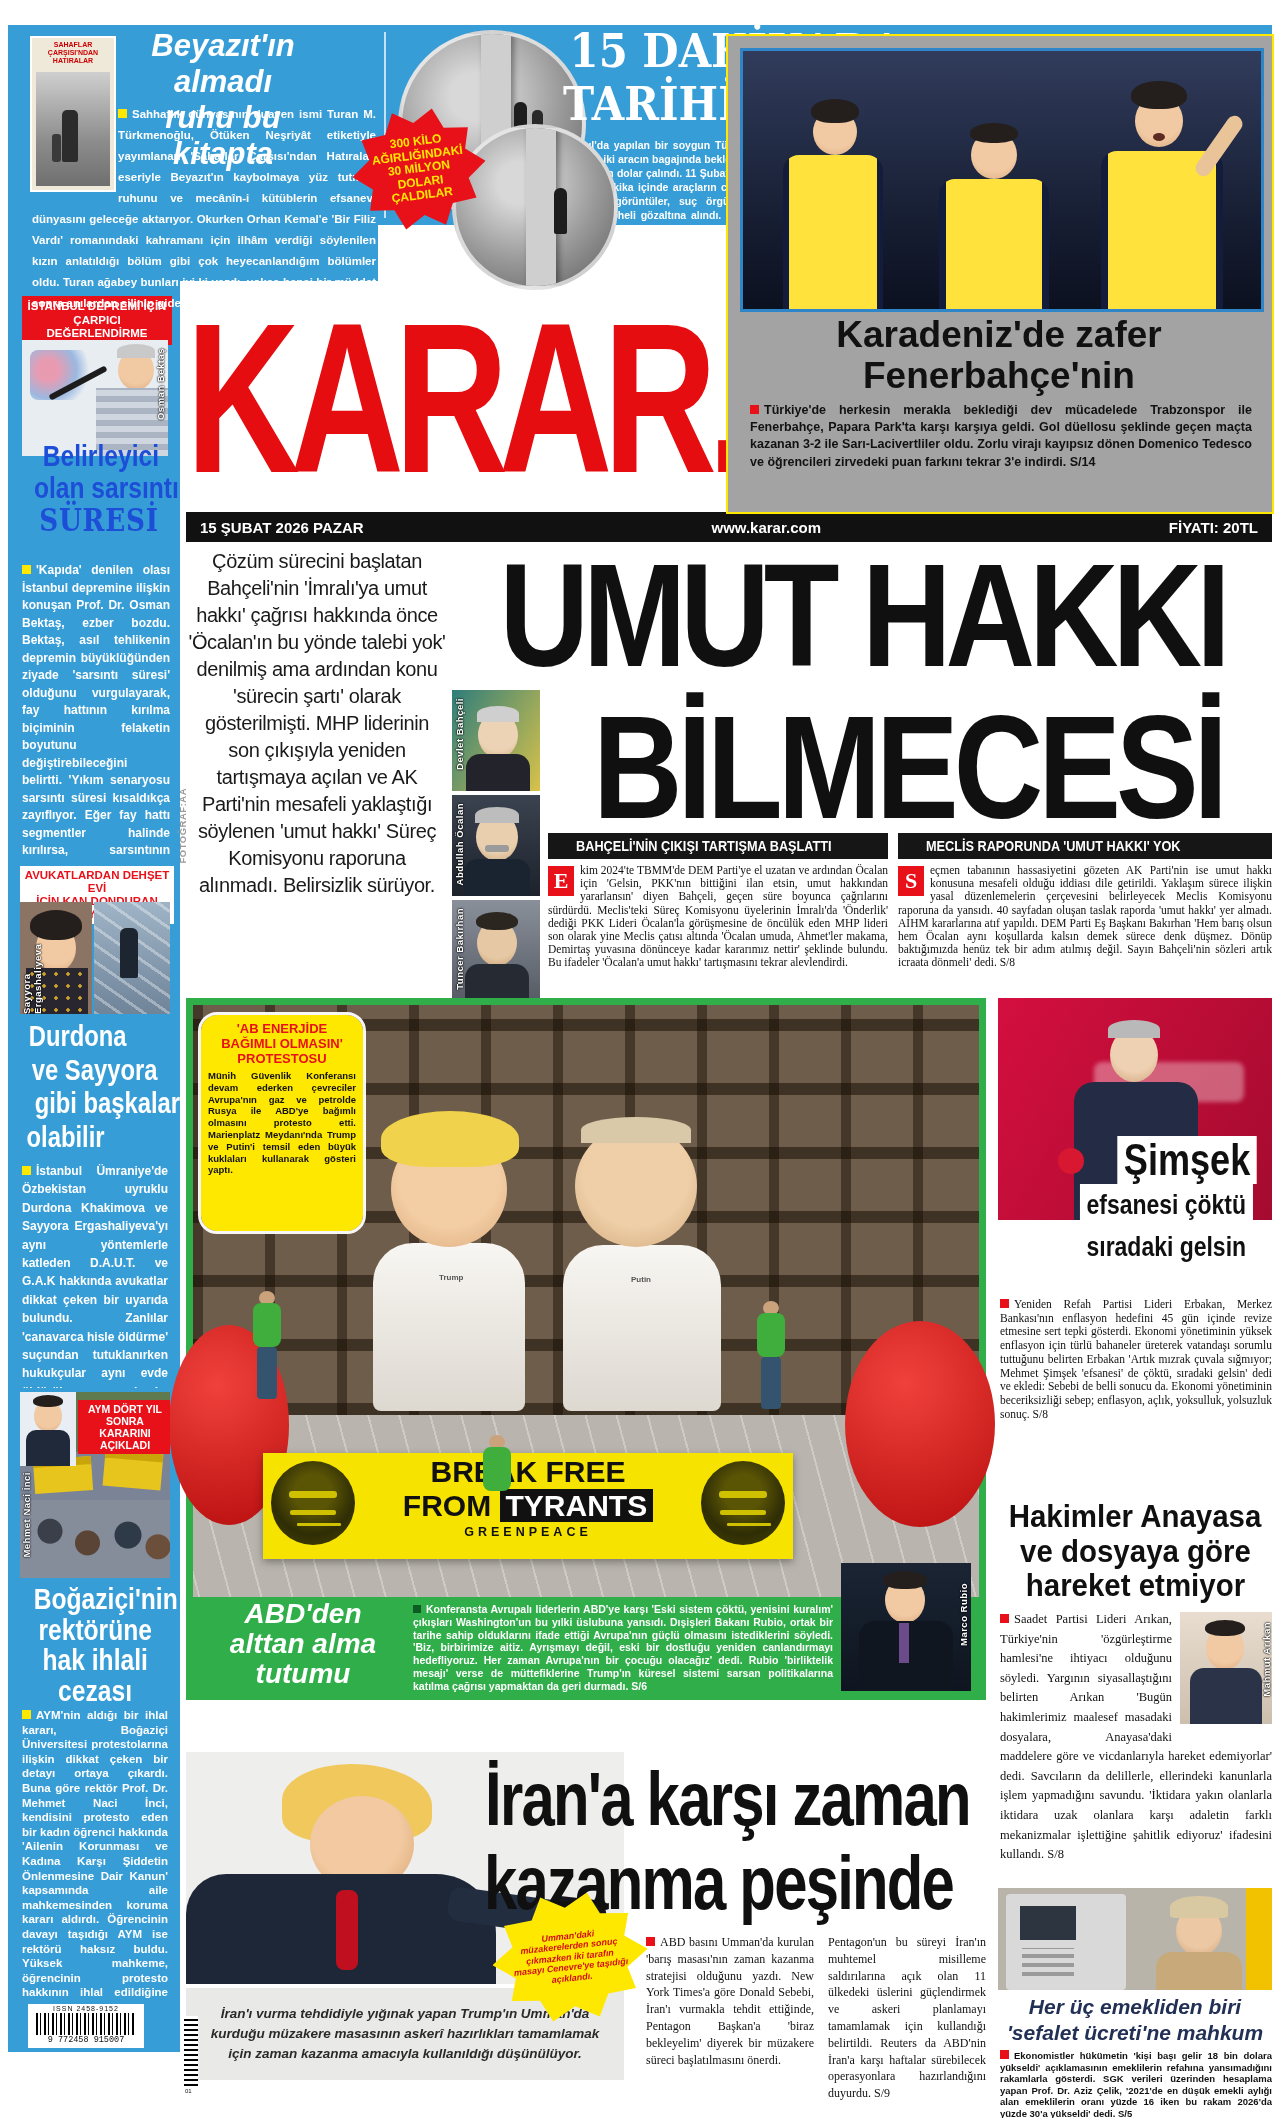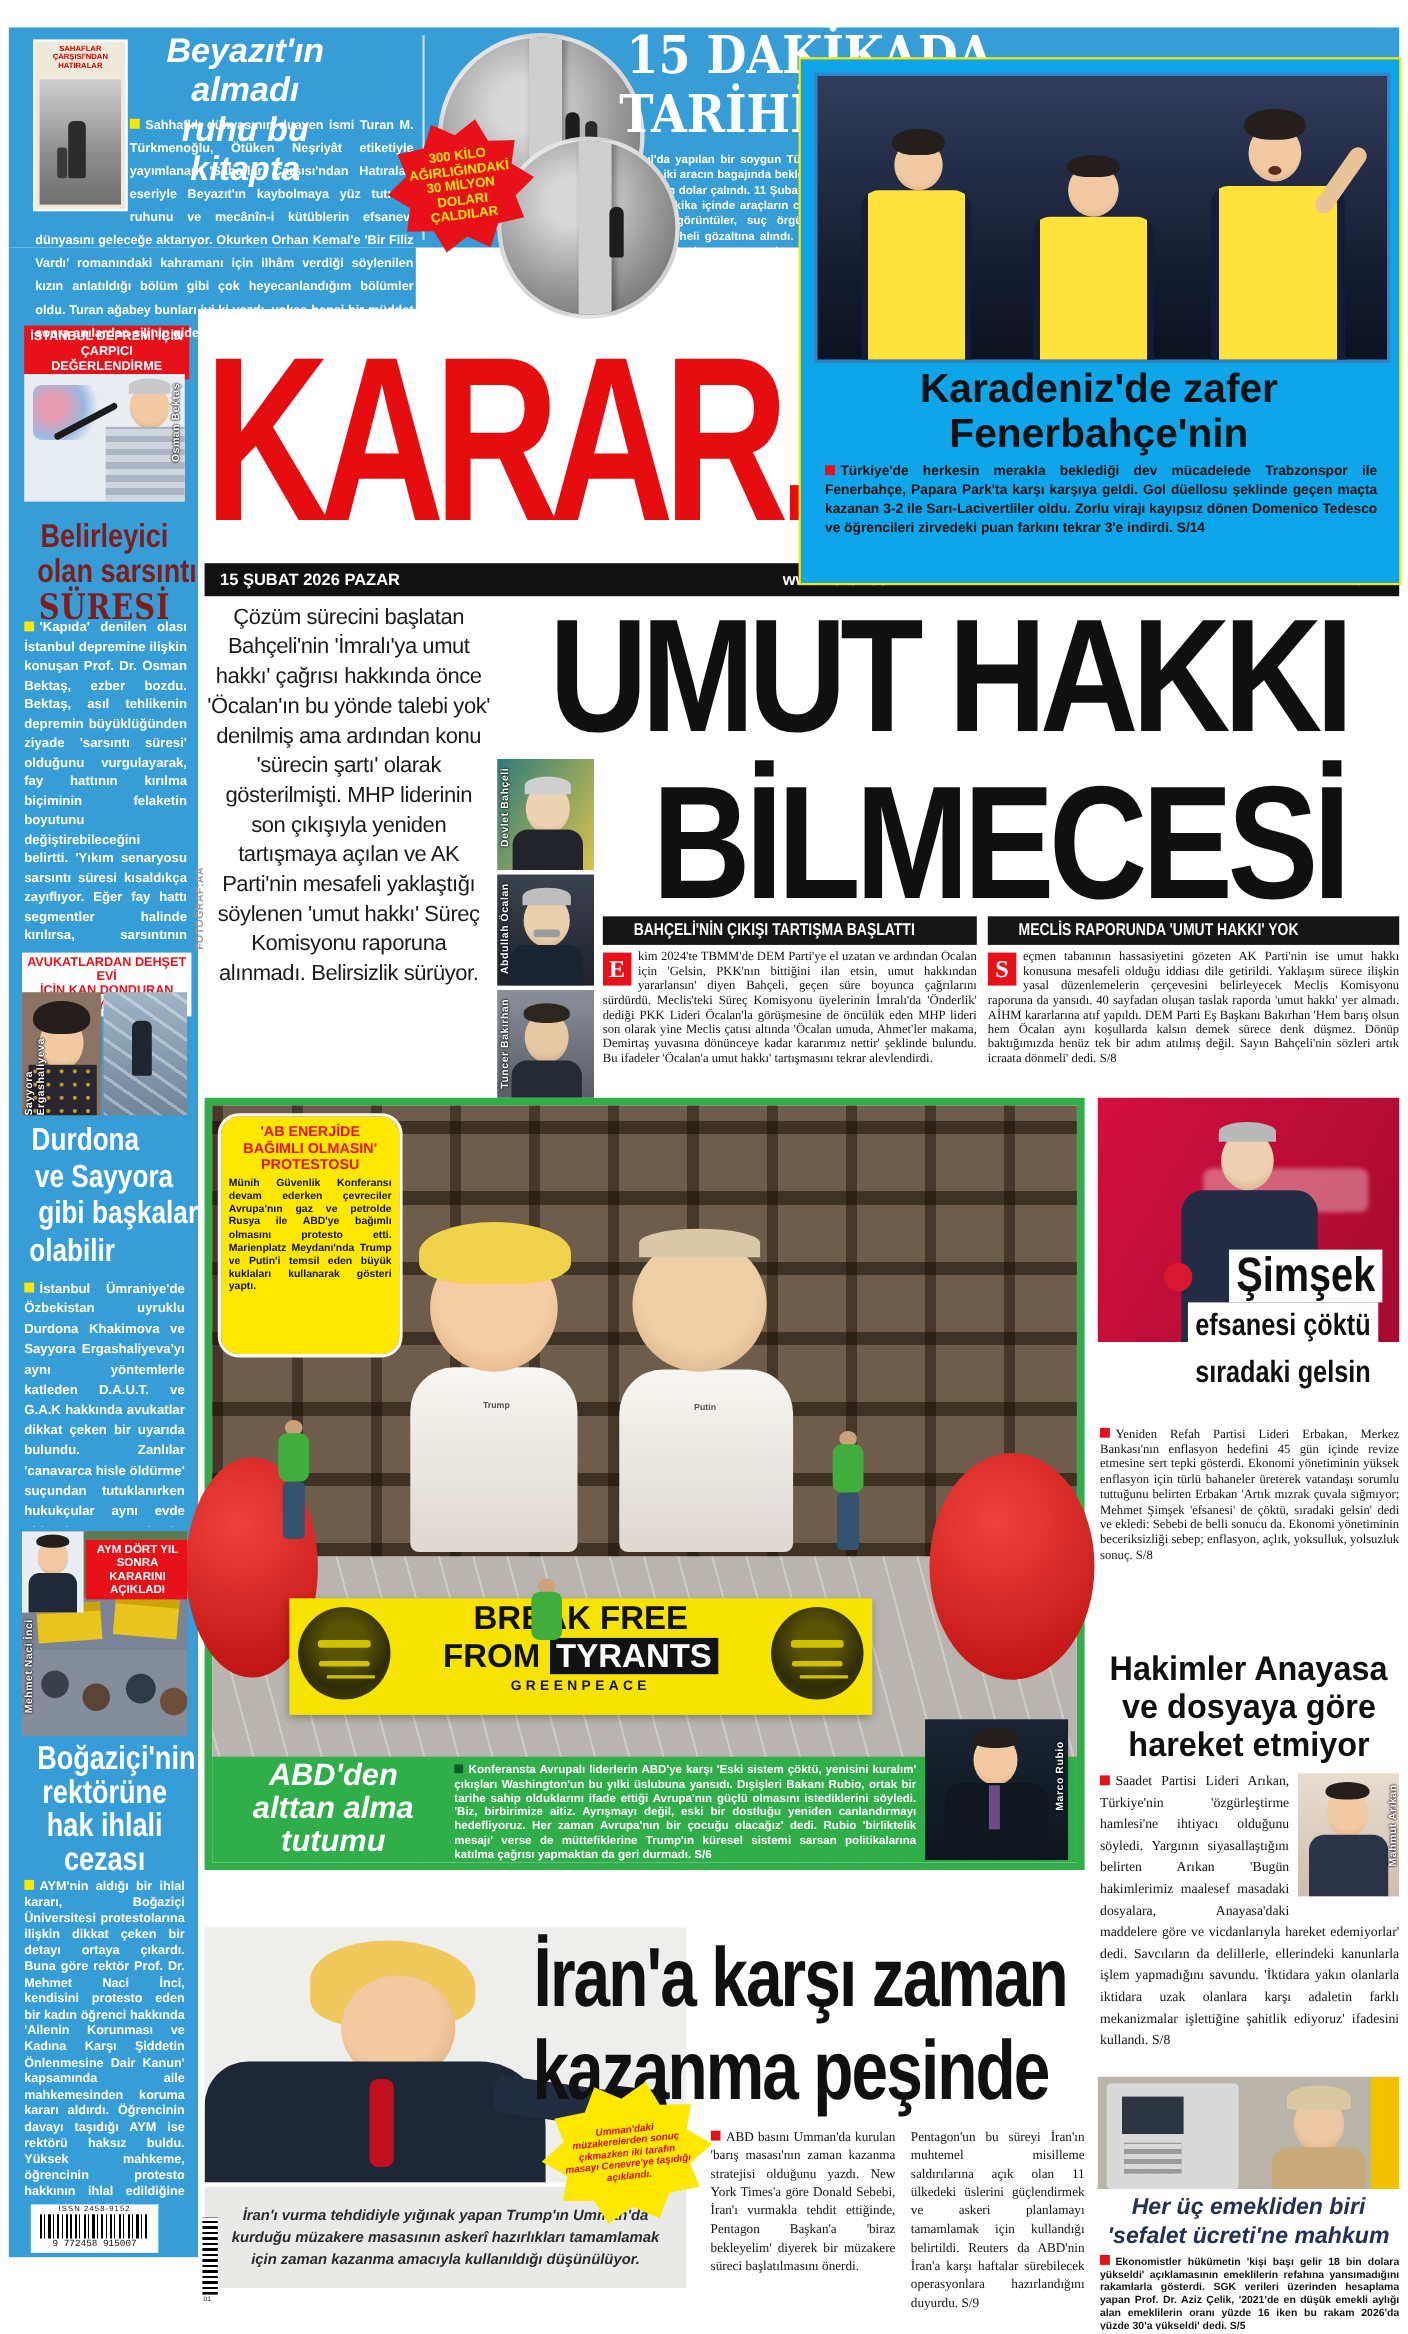--- a/index.html
+++ b/index.html
@@ -47,21 +47,21 @@
   .cctv .sil2{position:absolute;left:72%;top:42%;width:11px;height:40px;background:#2a2a2a;border-radius:5px 5px 2px 2px;}
   #burst1{left:352px;top:108px;width:134px;height:122px;background:#e8111a;z-index:4;transform:rotate(-7deg);
       color:#ffe800;font-weight:bold;font-size:12px;line-height:13.5px;text-align:center;
       display:flex;flex-direction:column;justify-content:center;}
   #heist-hl{left:548px;top:24px;width:376px;height:112px;color:#fff;text-align:center;
       font-family:"DejaVu Serif",serif;font-weight:bold;font-size:45px;line-height:53px;z-index:2;}
   #heist-hl .sq{transform:scale(.93,1.05);}
   #heist-body{left:540px;top:138px;width:392px;height:84px;color:#fff;font-weight:bold;
       font-size:10.5px;line-height:14px;z-index:2;}
   
-  #fener{left:728px;top:54px;width:544px;height:476px;background:#0ea5e9;z-index:4;box-shadow:0 0 0 2px #ffe800;}
+  #fener{left:728px;top:36px;width:544px;height:476px;background:#a3a3a3;z-index:4;box-shadow:0 0 0 2px #ffe800;}
   #fener-photo{position:absolute;left:12px;top:12px;width:518px;height:258px;border:3px solid #2e86c8;
       background:linear-gradient(#313c5c,#151c30 70%,#0c1120);overflow:hidden;}
   .ph-face{position:absolute;border-radius:50%;background:radial-gradient(circle at 50% 38%,#f1c9a2 60%,#d9a97e);}
   .hair{position:absolute;background:#241f1c;border-radius:50% 50% 42% 42%;}
   .kit{position:absolute;background:linear-gradient(90deg,#131c3a 6%,#ffe23c 6% 94%,#131c3a 94%);border-radius:16px 16px 0 0;}
   #fener-hl{position:absolute;left:12px;top:278px;width:518px;text-align:center;color:#111;
       font-weight:bold;font-size:37px;line-height:41px;}
   #fener-body{position:absolute;left:22px;top:366px;width:502px;height:100px;color:#111;
       font-weight:bold;font-size:12.5px;line-height:17.2px;}
   
@@ -154,21 +154,21 @@
   #emekli-hl{left:998px;top:1994px;width:274px;text-align:center;color:#223055;
       font-style:italic;font-weight:bold;font-size:21px;line-height:26px;}
   #emekli-body{left:1000px;top:2050px;width:272px;height:68px;font-weight:bold;font-size:9.5px;line-height:11.6px;color:#111;overflow:hidden;}
   
   .ribbon-red{background:#e8111a;color:#fff;font-weight:bold;font-size:11.5px;line-height:13.5px;
       text-align:center;padding:4px 2px;}
   .ribbon-white{background:#fff;color:#e8111a;font-weight:bold;font-size:11.5px;line-height:13px;
       text-align:center;padding:3px 2px;}
   #rib1{left:22px;top:296px;width:146px;}
   #bektas{left:22px;top:340px;width:146px;height:116px;background:#e8edf2;overflow:hidden;}
-  #quake-hl{left:18px;top:472px;width:154px;text-align:center;color:#7f1d1d;font-weight:bold;}
+  #quake-hl{left:18px;top:440px;width:154px;text-align:right;color:#1d4ed8;font-weight:bold;}
   #quake-hl .l{font-size:30px;line-height:32px;}
   #quake-hl .slab{font-family:"DejaVu Serif",serif;font-size:32px;letter-spacing:1px;}
   #quake-body{left:22px;top:562px;width:148px;height:298px;color:#fff;font-weight:bold;font-size:12px;line-height:17.5px;overflow:hidden;}
   #rib2{left:20px;top:866px;width:150px;}
   #sayyora{left:20px;top:902px;width:150px;height:112px;}
   #sayyora .w{position:absolute;left:0;top:0;width:72px;height:112px;background:#8b7463;overflow:hidden;}
   #sayyora .c{position:absolute;left:74px;top:0;width:76px;height:112px;background:linear-gradient(#9fb4c6,#6f8499);overflow:hidden;}
   #murder-hl{left:18px;top:1020px;width:154px;text-align:left;color:#fff;font-weight:bold;}
   #murder-hl .l{font-size:29px;line-height:33.5px;}
   #murder-body{left:22px;top:1162px;width:146px;height:226px;color:#fff;font-weight:bold;font-size:12px;line-height:18.4px;overflow:hidden;}

